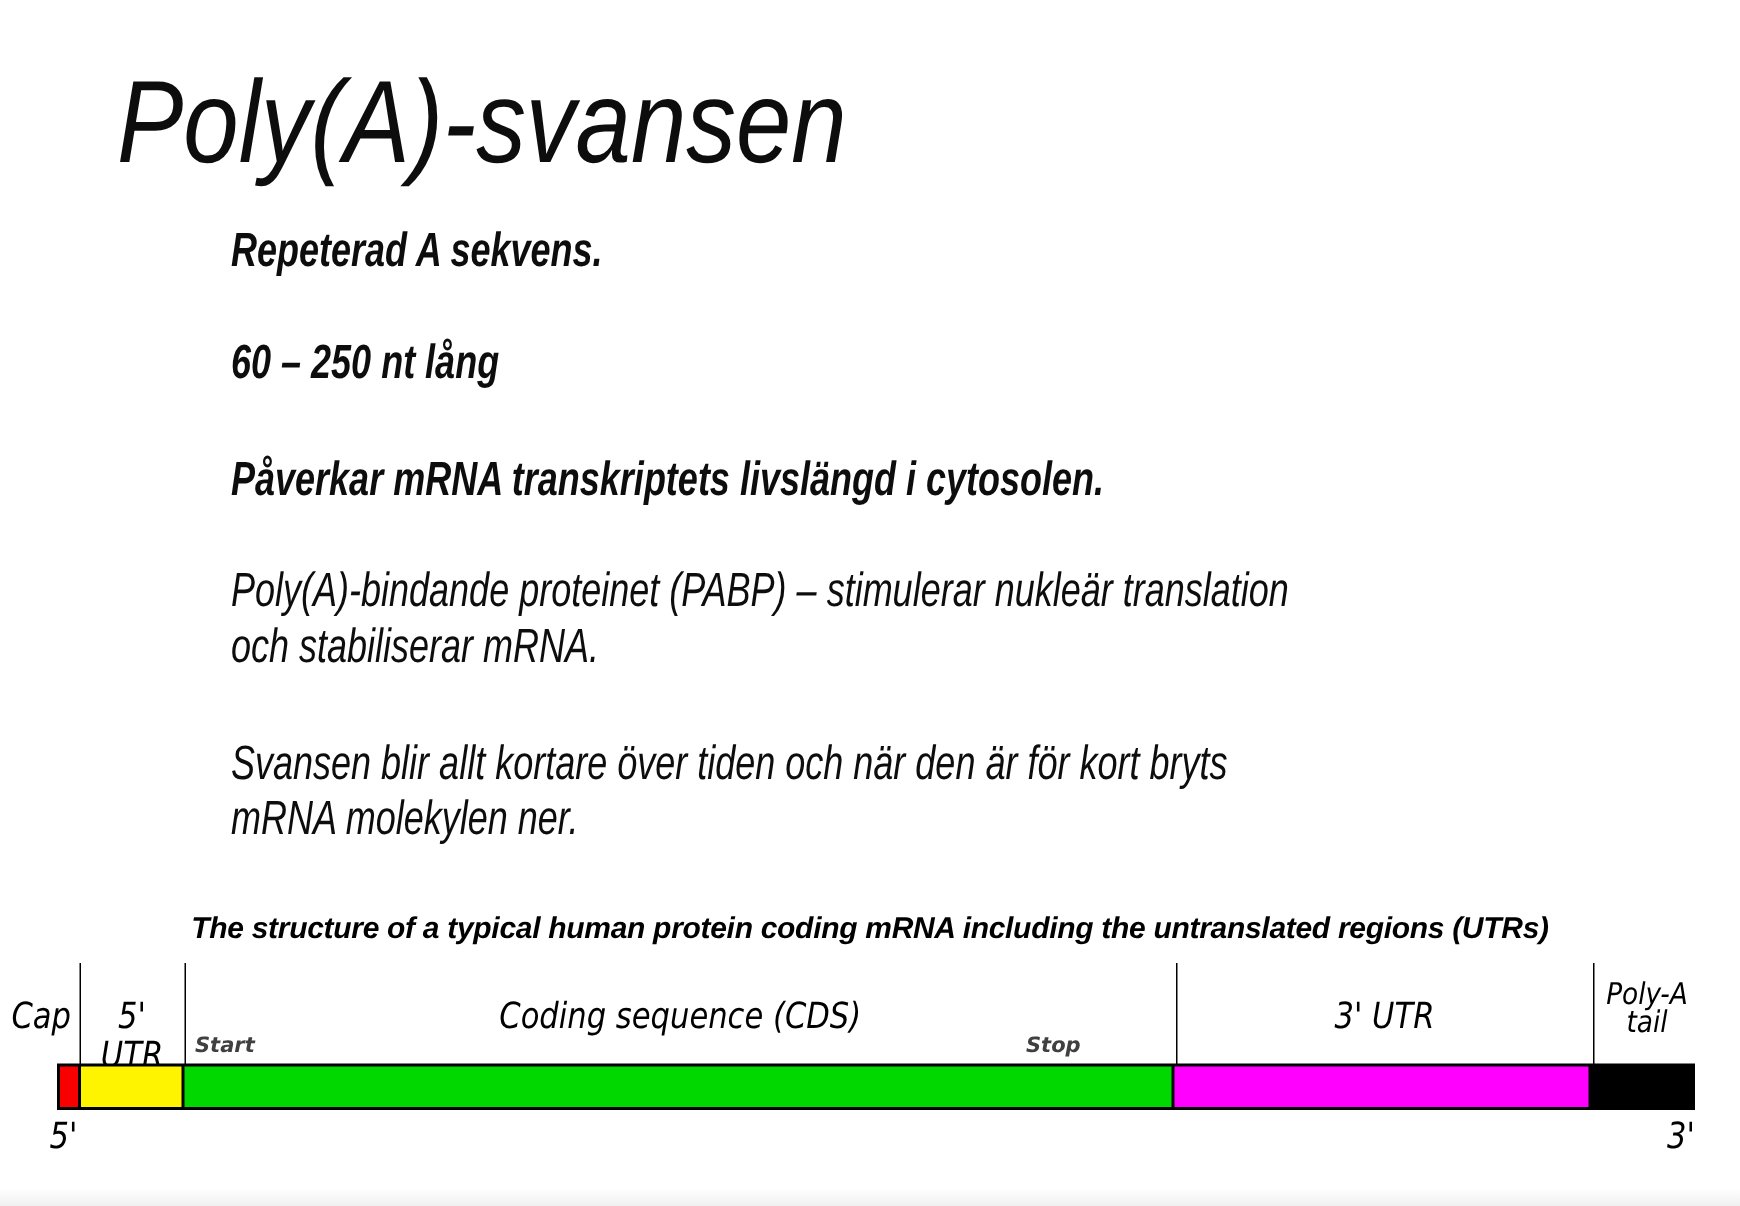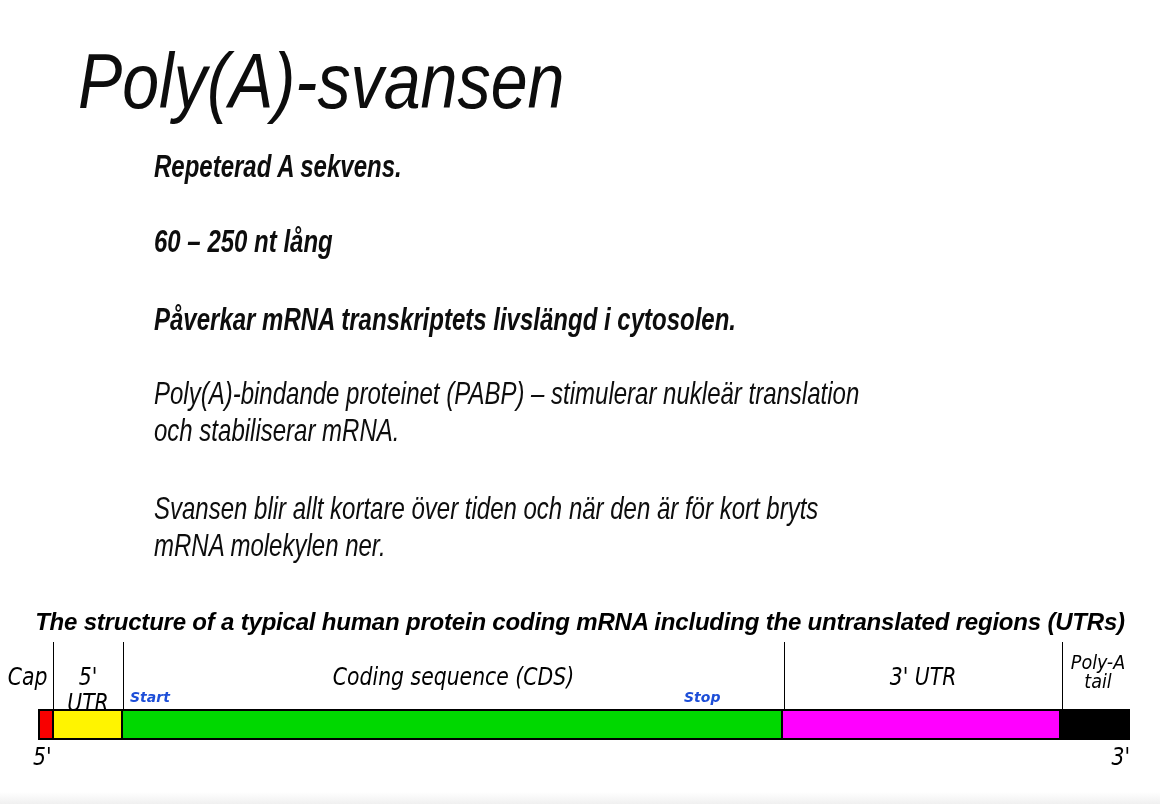--- a/index.html
+++ b/index.html
@@ -43,21 +43,21 @@
   .p3 { top: 301px; }
   .p4 { top: 375px; }
   .p5 { top: 490px; }
 
   
   .fig-title {
     position: absolute;
     left: 0; right: 0;
     top: 608px;
     text-align: center;
-    font-size: 24px;
+    font-size: 20px;
     font-weight: 700;
     letter-spacing: -0.2px;
     white-space: nowrap;
     color: #000;
   }
   .tick {
     position: absolute;
     top: 642px;
     width: 1px;
     height: 68px;
@@ -80,21 +80,21 @@
   .futr-label  { left: 53px; top: 664px; width: 70px;  text-align: center; transform: scaleX(0.85); transform-origin: 50% 0; }
   .cds-label   { left: 123px; top: 664px; width: 661px; text-align: center; transform: scaleX(0.85); transform-origin: 50% 0; }
   .tutr-label  { left: 784px; top: 664px; width: 278px; text-align: center; transform: scaleX(0.85); transform-origin: 50% 0; }
   .polya-label { left: 1058px; top: 653px; width: 80px; text-align: center; font-size: 20px; line-height: 19px;
                  transform: scaleX(0.88); transform-origin: 50% 0; }
   .startstop {
     position: absolute;
     font-family: "DejaVu Sans", sans-serif;
     font-size: 14px;
     font-weight: 700;
-    color: #1d4ed8;
+    color: #404040;
   }
   .start-label { left: 130px; top: 689px; }
   .stop-label  { left: 684px; top: 689px; width: 94px; text-align: left; }
 
   .mrna-bar {
     position: absolute;
     left: 38px;
     top: 709px;
     width: 1092px;
     height: 31px;

